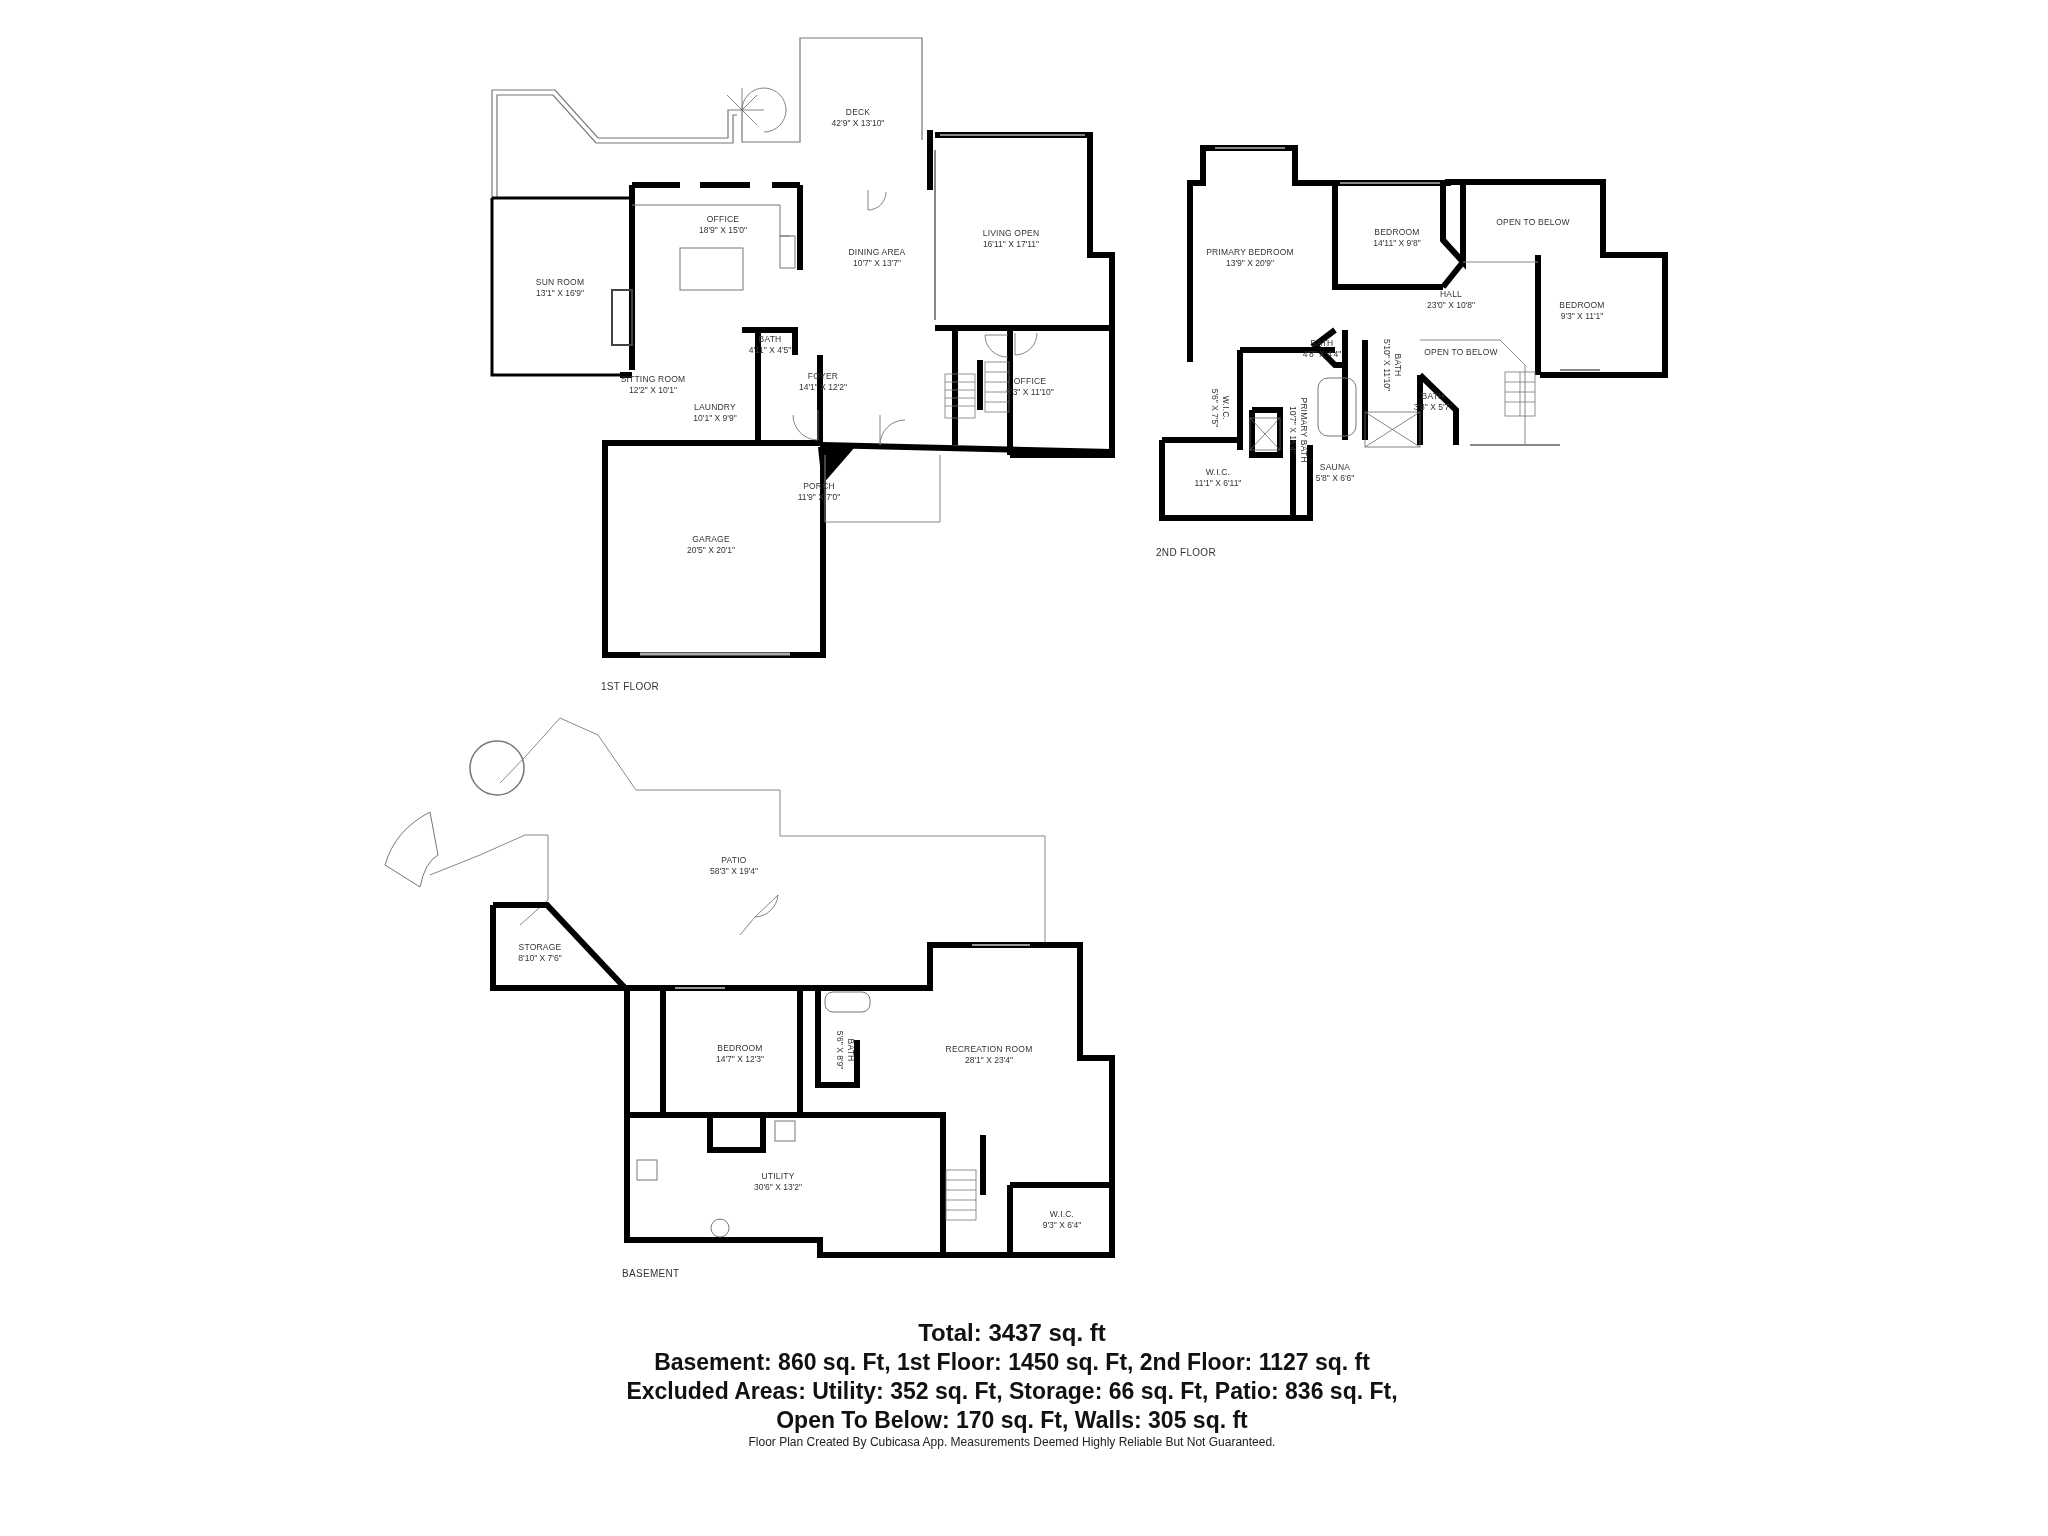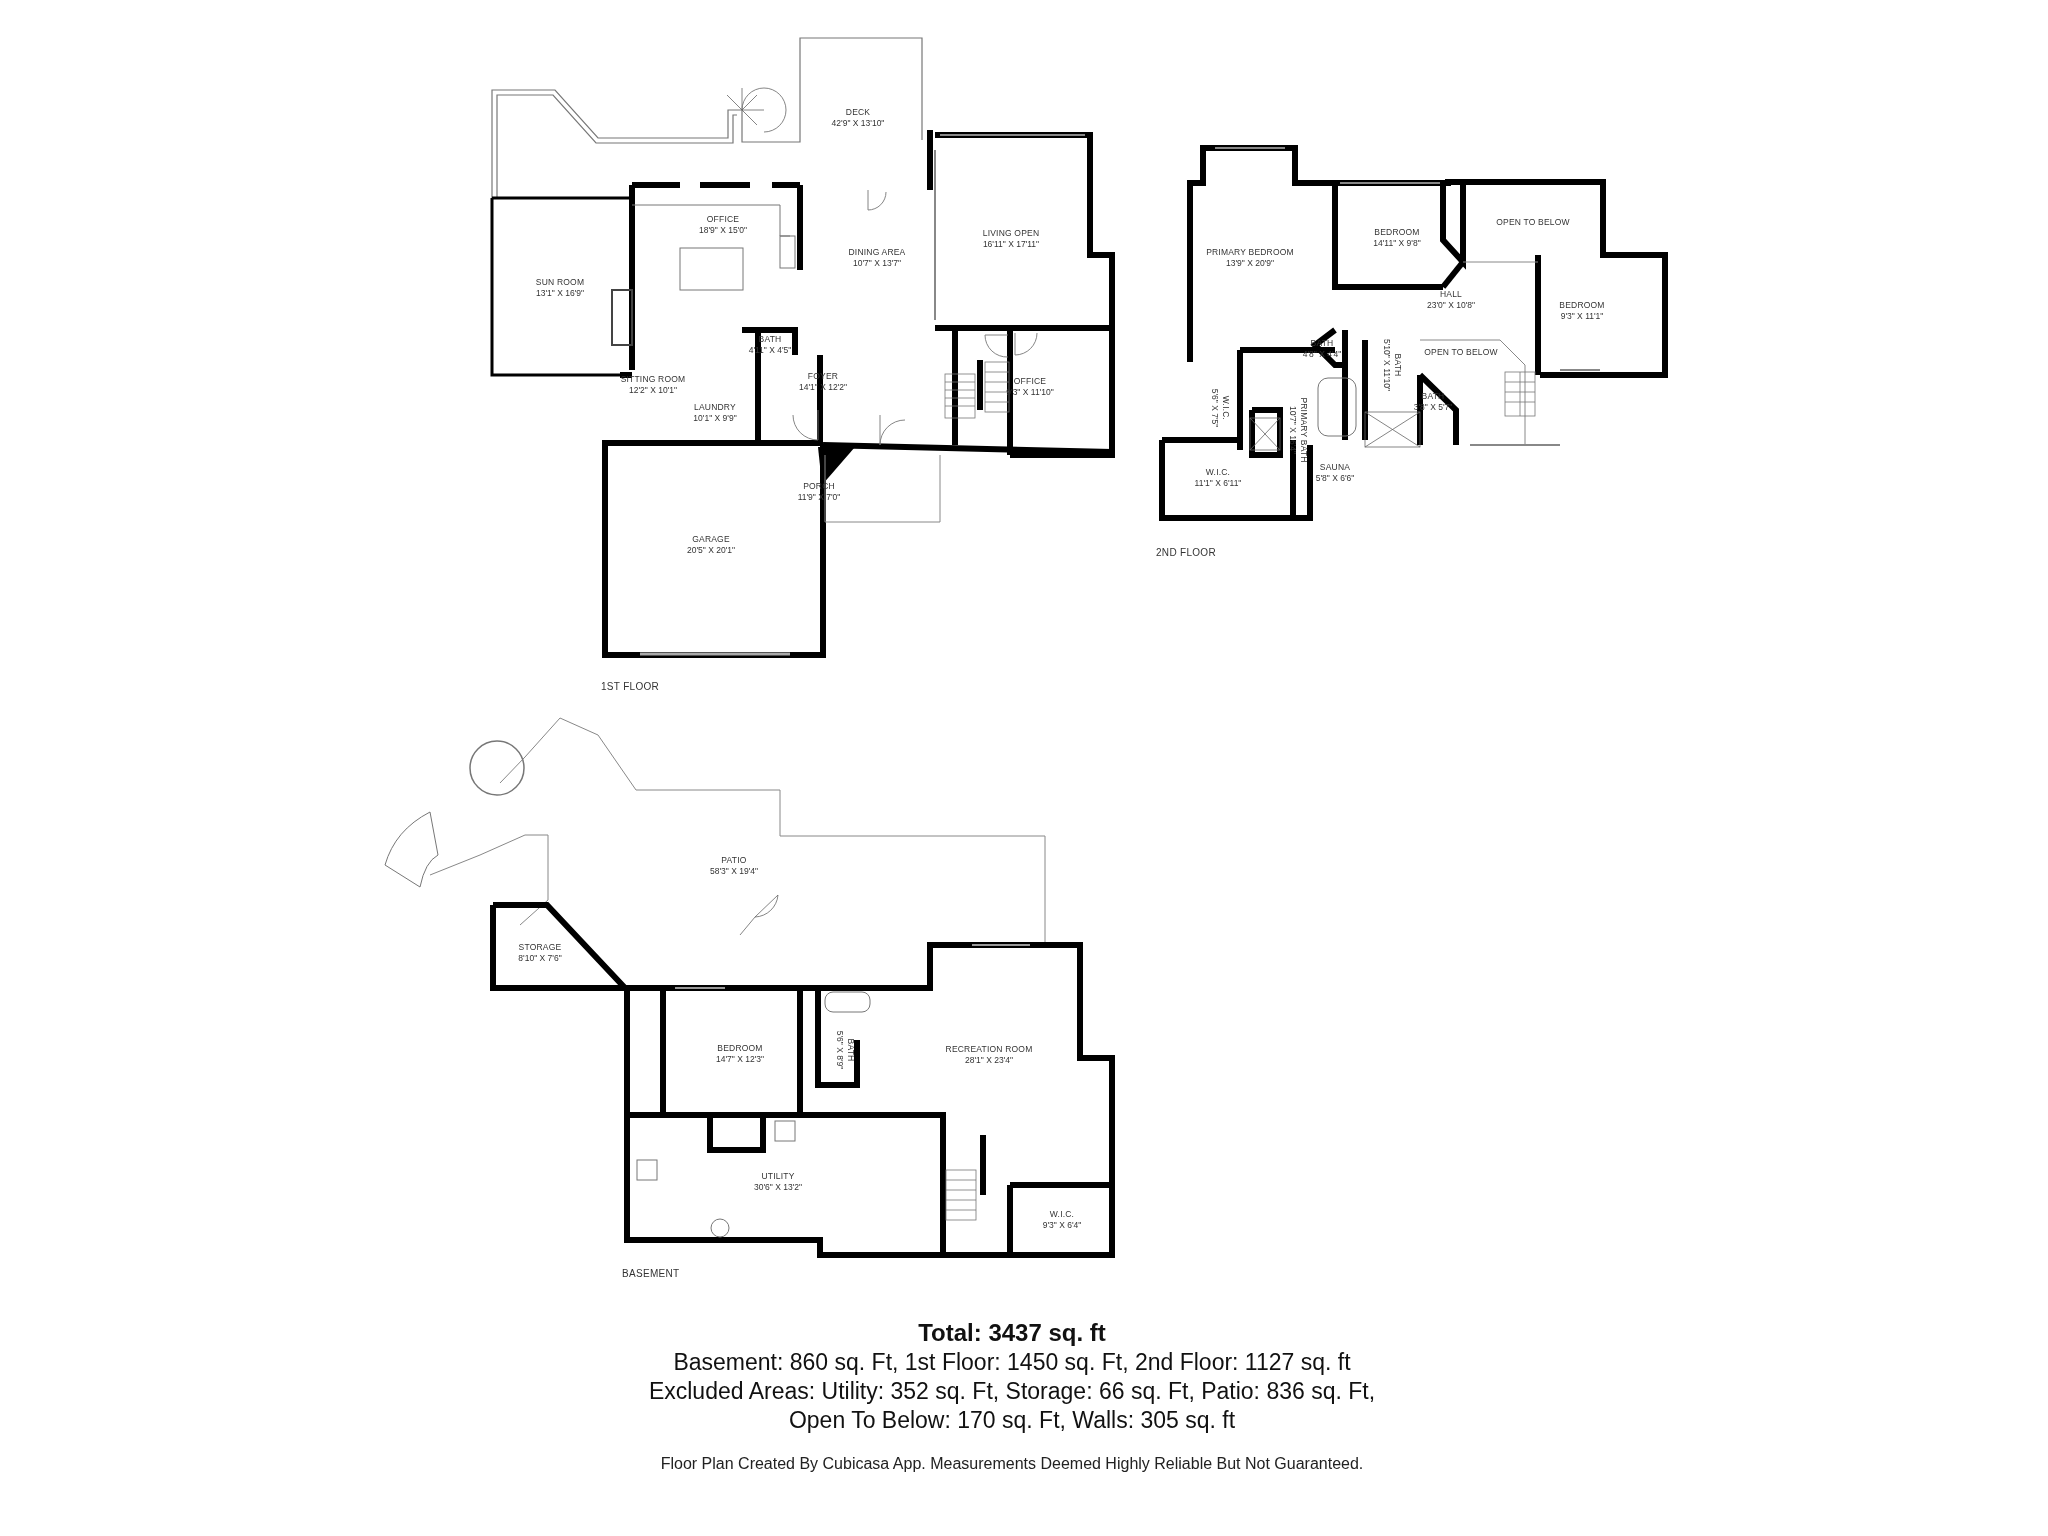--- a/index.html
+++ b/index.html
@@ -5,22 +5,22 @@
   html, body { margin:0; padding:0; background:#ffffff; }
   body { width:2048px; height:1536px; position:relative; overflow:hidden; font-family:"Liberation Sans", sans-serif; color:#222; }
   svg.plan { position:absolute; left:0; top:0; width:2048px; height:1536px; }
   .lbl { position:absolute; text-align:center; font-family:"Liberation Sans", sans-serif; color:#333; line-height:1.35; transform:translate(-50%,-50%); white-space:nowrap; }
   .lbl .n { font-size:8.5px; letter-spacing:0.2px; }
   .lbl .d { font-size:8.5px; }
   .lbl.rot { transform:translate(-50%,-50%) rotate(90deg); }
   .floor-label { position:absolute; font-size:10px; color:#333; letter-spacing:0.3px; }
   .summary { position:absolute; left:0; width:2024px; top:1318px; text-align:center; color:#111; }
   .summary .total { font-size:24px; font-weight:bold; line-height:30px; }
-  .summary .line { font-size:23px; line-height:29px; }
-  .summary .foot { font-size:16px; margin-top:20px; color:#222; }
+  .summary .line { font-size:23px; line-height:29px;font-weight:bold; }
+  .summary .foot { font-size:12px; color:#222; }
 </style>
 </head>
 <body>
 
 <svg class="plan" viewBox="0 0 2048 1536" xmlns="http://www.w3.org/2000/svg">
 
   <g fill="none" stroke="#000">
 
     <g stroke="#777" stroke-width="1.2">
       <polyline points="492,198 492,90 555,90 598,138 728,138 728,110 742,110 742,142 800,142 800,38 922,38 922,140"></polyline>

